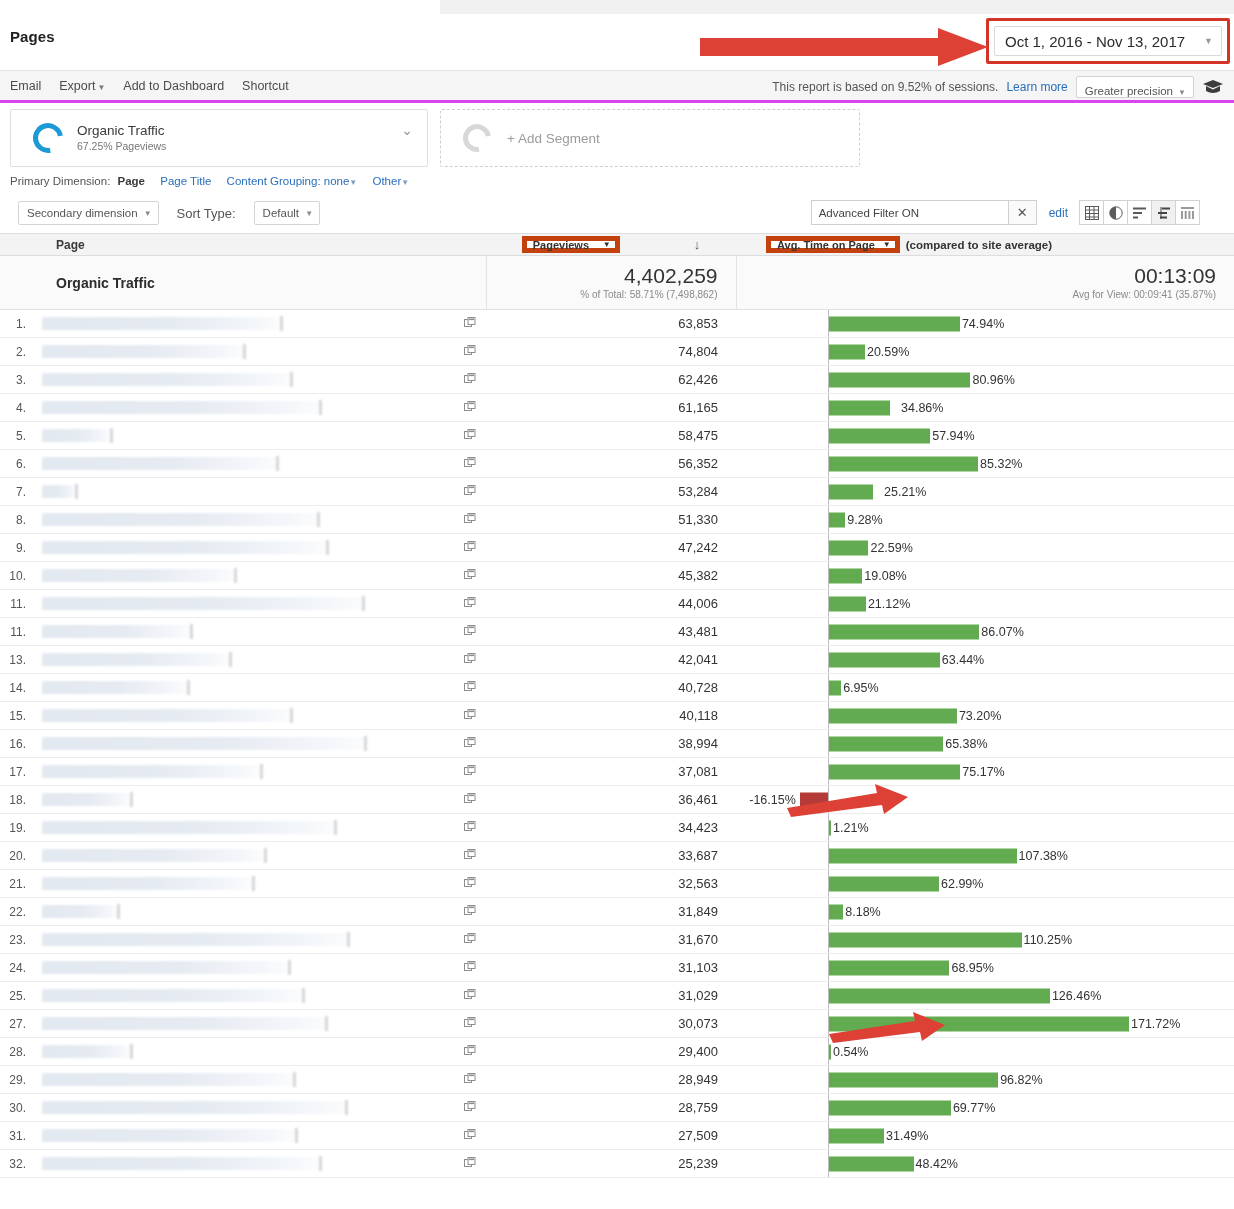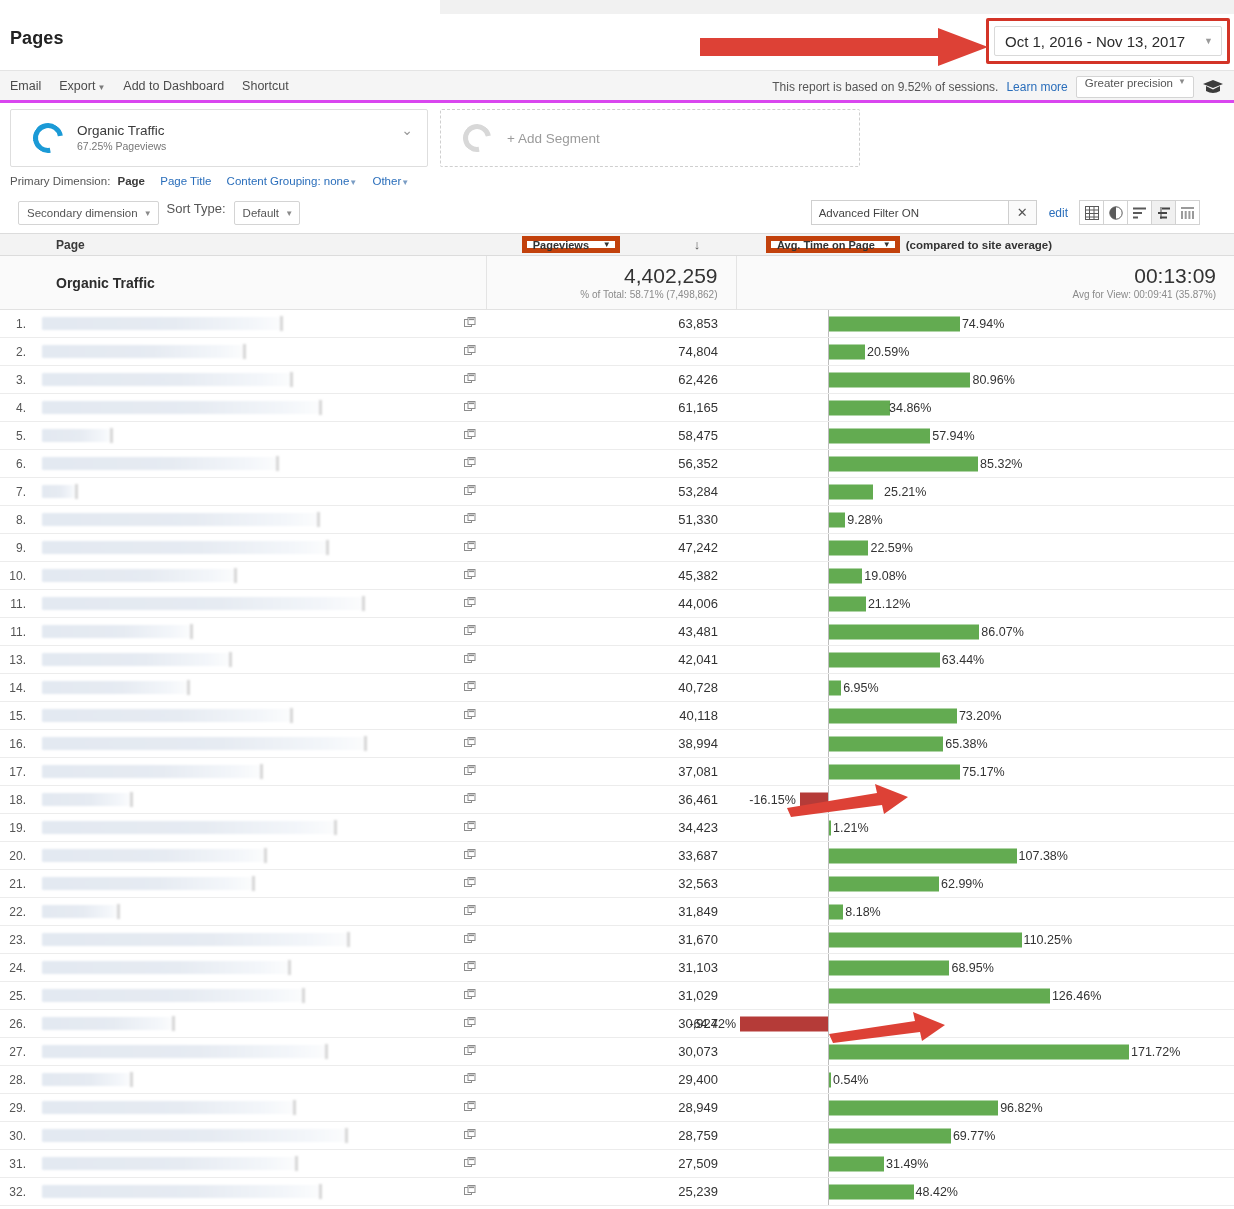--- a/index.html
+++ b/index.html
@@ -15,21 +15,21 @@
 
   
   .top-strip { position:absolute; left:0; top:0; width:1234px; height:14px; background:#f1f1f1; }
   .top-strip .tabline { position:absolute; left:0; top:0; width:440px; height:14px; background:#fff; }
   .page-shell { position:absolute; left:0; top:14px; width:1234px; height:1195px; background:#fff; }
 
   
   .hdr { position:relative; height:56px; background:#fff; }
   .hdr h1 {
     position:absolute; left:10px; top:14px; margin:0;
-    font-size:18px; font-weight:bold; color:#222; letter-spacing:.1px;
+    font-size:15px; font-weight:bold; color:#222; letter-spacing:.1px;
   }
   .daterange {
     position:absolute; right:12px; top:12px;
     width:228px; height:30px; background:#fff;
     border:1px solid #d9d9d9; border-radius:2px;
     display:flex; align-items:center; justify-content:space-between;
     padding:0 8px 0 10px;
     font-size:15px; color:#2b2b2b;
   }
   .daterange .caret { color:#9a9a9a; font-size:9px; }
@@ -49,21 +49,21 @@
   }
   .actionbar .links a .dn { font-size:8px; color:#7a7a7a; margin-left:2px; }
   .actionbar .rightinfo {
     position:absolute; right:10px; top:5px; display:flex; align-items:center; gap:8px;
     font-size:12px; color:#555;
   }
   .actionbar .rightinfo a { color:#2a6ebb; text-decoration:none; }
   .precision-sel {
     border:1px solid #d4d4d4; background:#fff; border-radius:2px;
     height:22px; padding:0 20px 0 8px; font-size:11.5px; color:#555;
-    display:flex; align-items:flex-start; position:relative;
+    display:flex; align-items:flex-end; position:relative;
   }
   .precision-sel .dn { position:absolute; right:7px; font-size:8px; color:#8a8a8a; }
   .cap-icon { width:22px; height:16px; display:block; }
 
   
   .segmentrow { position:relative; height:68px; background:#fff; padding:6px 10px 0 10px; display:flex; gap:12px; }
   .seg-card {
     width:418px; height:58px; border:1px solid #dedede; border-radius:2px;
     background:#fff; position:relative; display:flex; align-items:center; padding-left:22px;
   }
@@ -96,21 +96,21 @@
   .pdim a { color:#2a6ebb; text-decoration:none; margin-left:12px; }
   .pdim .dn { font-size:8px; color:#7a9dc4; }
   .pdim .tick {
     position:absolute; left:109px; bottom:-5px; width:0;height:0;
     border-left:5px solid transparent; border-right:5px solid transparent;
     border-top:5px solid #cfcfcf;
   }
 
   
   .ctrlbar { position:relative; height:38px; background:#fff; }
-  .ctrlbar .leftgrp { position:absolute; left:18px; top:6px; display:flex; gap:8px; }
+  .ctrlbar .leftgrp { position:absolute; left:18px; top:6px; display:flex; align-items:center; gap:18px; }
   .pill {
     border:1px solid #d4d4d4; background:#fff; border-radius:2px; height:24px;
     display:flex; align-items:center; padding:0 20px 0 8px;
     font-size:11.5px; color:#555; position:relative; white-space:nowrap;
   }
   .pill .dn { position:absolute; right:6px; font-size:8px; color:#8a8a8a; }
   .ctrlbar .sorttype { font-size:13px; color:#555; }
   .ctrlbar .rightgrp { position:absolute; right:34px; top:5px; display:flex; align-items:center; gap:8px; }
   .filterbox {
     width:198px; height:25px; border:1px solid #cfcfcf; background:#fff;
@@ -439,21 +439,21 @@
             <td class="detcell"><span class="det-icon"><svg width="12" height="12" viewBox="0 0 12 12">
                   <rect x="0.5" y="2.5" width="7" height="7" fill="#fff" stroke="#8d8d8d"></rect>
                   <rect x="4" y="0.5" width="7" height="7" fill="#fff" stroke="#8d8d8d"></rect>
                   <rect x="5" y="1.5" width="5" height="1.6" fill="#8d8d8d"></rect>
                 </svg></span></td>
             <td class="pv">61,165</td>
             <td class="gapcell"></td>
             <td class="barcell">
               <div class="zeroline"></div>
               <div class="bar-pos" style="width: 60.9015px; background: rgb(99, 171, 81);"></div>
-              <div class="bar-lbl" style="left: 61px;">34.86%</div>
+              <div class="bar-lbl" style="left: 73px;">34.86%</div>
             </td>
           </tr>
           <tr class="datarow">
             <td class="idx">5.</td>
             <td class="pagecell">
               <div class="redact" style="width: 68px;"></div>
             </td>
             <td class="detcell"><span class="det-icon"><svg width="12" height="12" viewBox="0 0 12 12">
                   <rect x="0.5" y="2.5" width="7" height="7" fill="#fff" stroke="#8d8d8d"></rect>
                   <rect x="4" y="0.5" width="7" height="7" fill="#fff" stroke="#8d8d8d"></rect>
@@ -819,39 +819,20 @@
                   <rect x="0.5" y="2.5" width="7" height="7" fill="#fff" stroke="#8d8d8d"></rect>
                   <rect x="4" y="0.5" width="7" height="7" fill="#fff" stroke="#8d8d8d"></rect>
                   <rect x="5" y="1.5" width="5" height="1.6" fill="#8d8d8d"></rect>
                 </svg></span></td>
             <td class="pv">31,029</td>
             <td class="gapcell"></td>
             <td class="barcell">
               <div class="zeroline"></div>
               <div class="bar-pos" style="width: 220.929px; background: rgb(99, 171, 81);"></div>
               <div class="bar-lbl" style="left: 223.929px;">126.46%</div>
-            </td>
-          </tr>
-          <tr class="datarow">
-            <td class="idx">26.</td>
-            <td class="pagecell">
-              <div class="redact" style="width: 130px;"></div>
-            </td>
-            <td class="detcell"><span class="det-icon"><svg width="12" height="12" viewBox="0 0 12 12">
-                  <rect x="0.5" y="2.5" width="7" height="7" fill="#fff" stroke="#8d8d8d"></rect>
-                  <rect x="4" y="0.5" width="7" height="7" fill="#fff" stroke="#8d8d8d"></rect>
-                  <rect x="5" y="1.5" width="5" height="1.6" fill="#8d8d8d"></rect>
-                </svg></span></td>
-            <td class="pv">30,924</td>
-            <td class="gapcell" style="padding-right: 0px;">
-              <div class="neg-lbl" style="right: 92px;">-64.72%</div>
-            </td>
-            <td class="barcell">
-              <div class="zeroline"></div>
-              <div class="bar-neg" style="width: 88px; background: rgb(181, 59, 56); right: auto; left: -88px;"></div>
             </td>
           </tr>
           <tr class="datarow">
             <td class="idx">27.</td>
             <td class="pagecell">
               <div class="redact" style="width: 283px;"></div>
             </td>
             <td class="detcell"><span class="det-icon"><svg width="12" height="12" viewBox="0 0 12 12">
                   <rect x="0.5" y="2.5" width="7" height="7" fill="#fff" stroke="#8d8d8d"></rect>
                   <rect x="4" y="0.5" width="7" height="7" fill="#fff" stroke="#8d8d8d"></rect>

